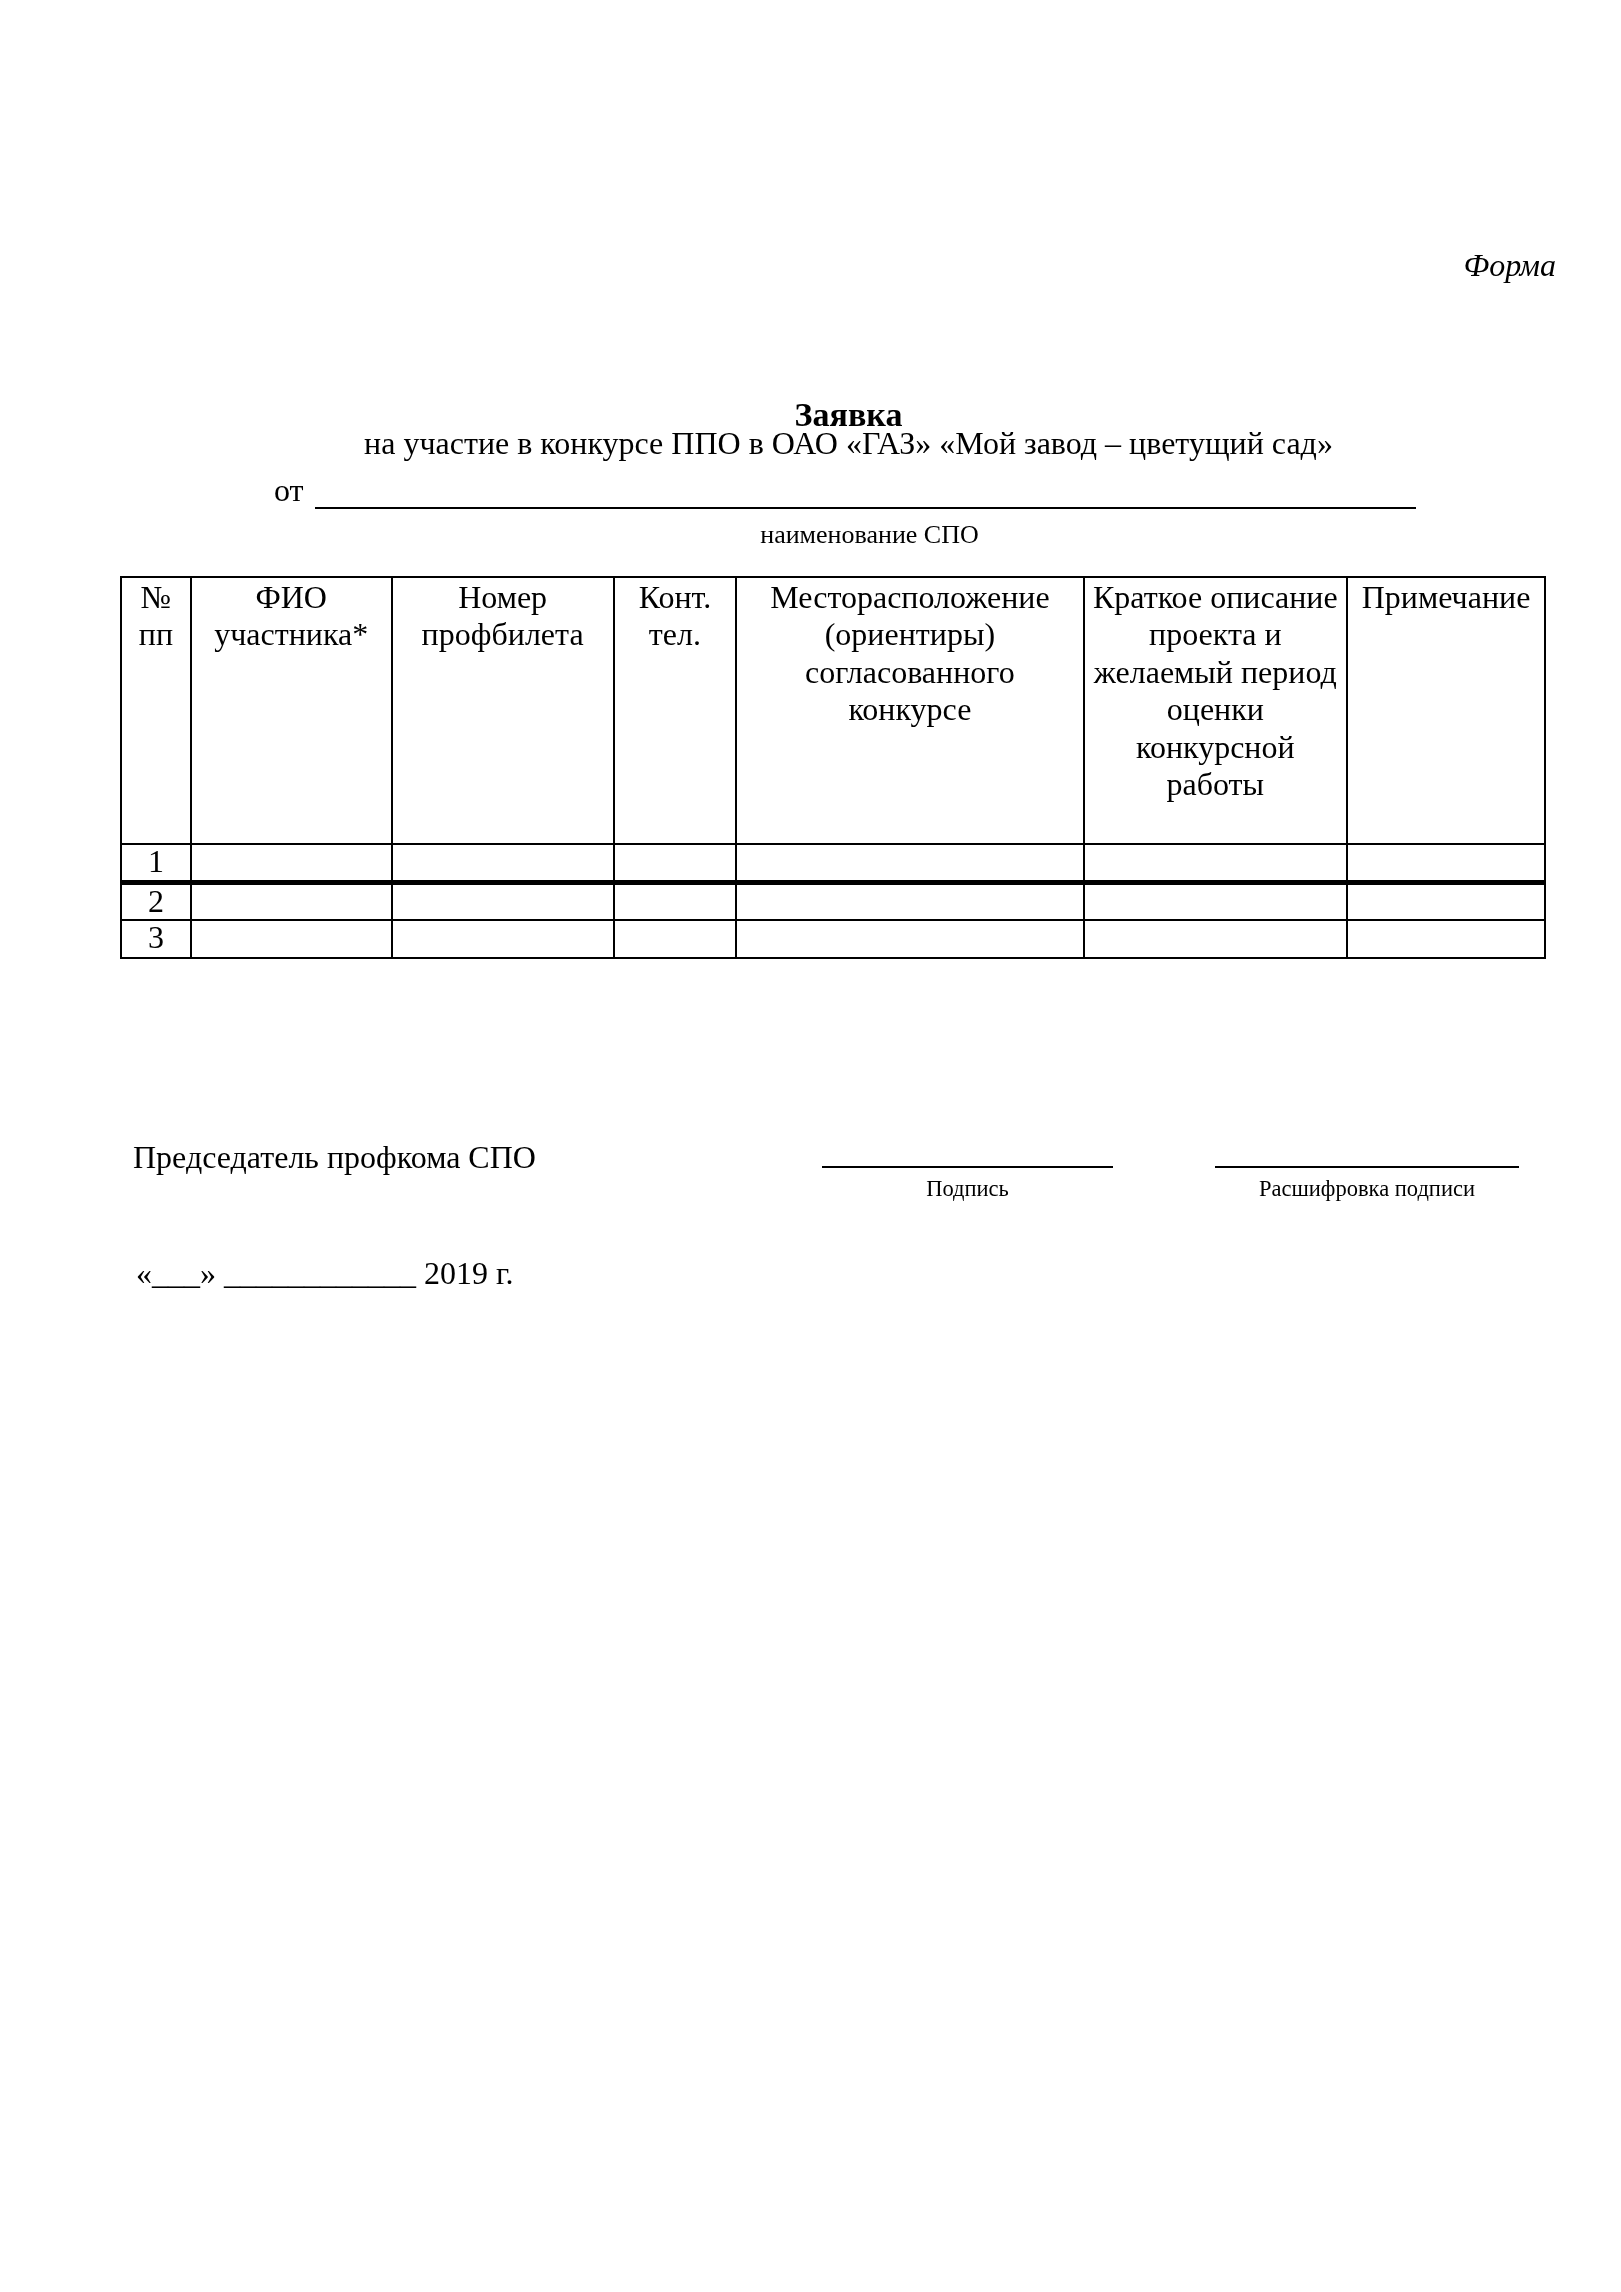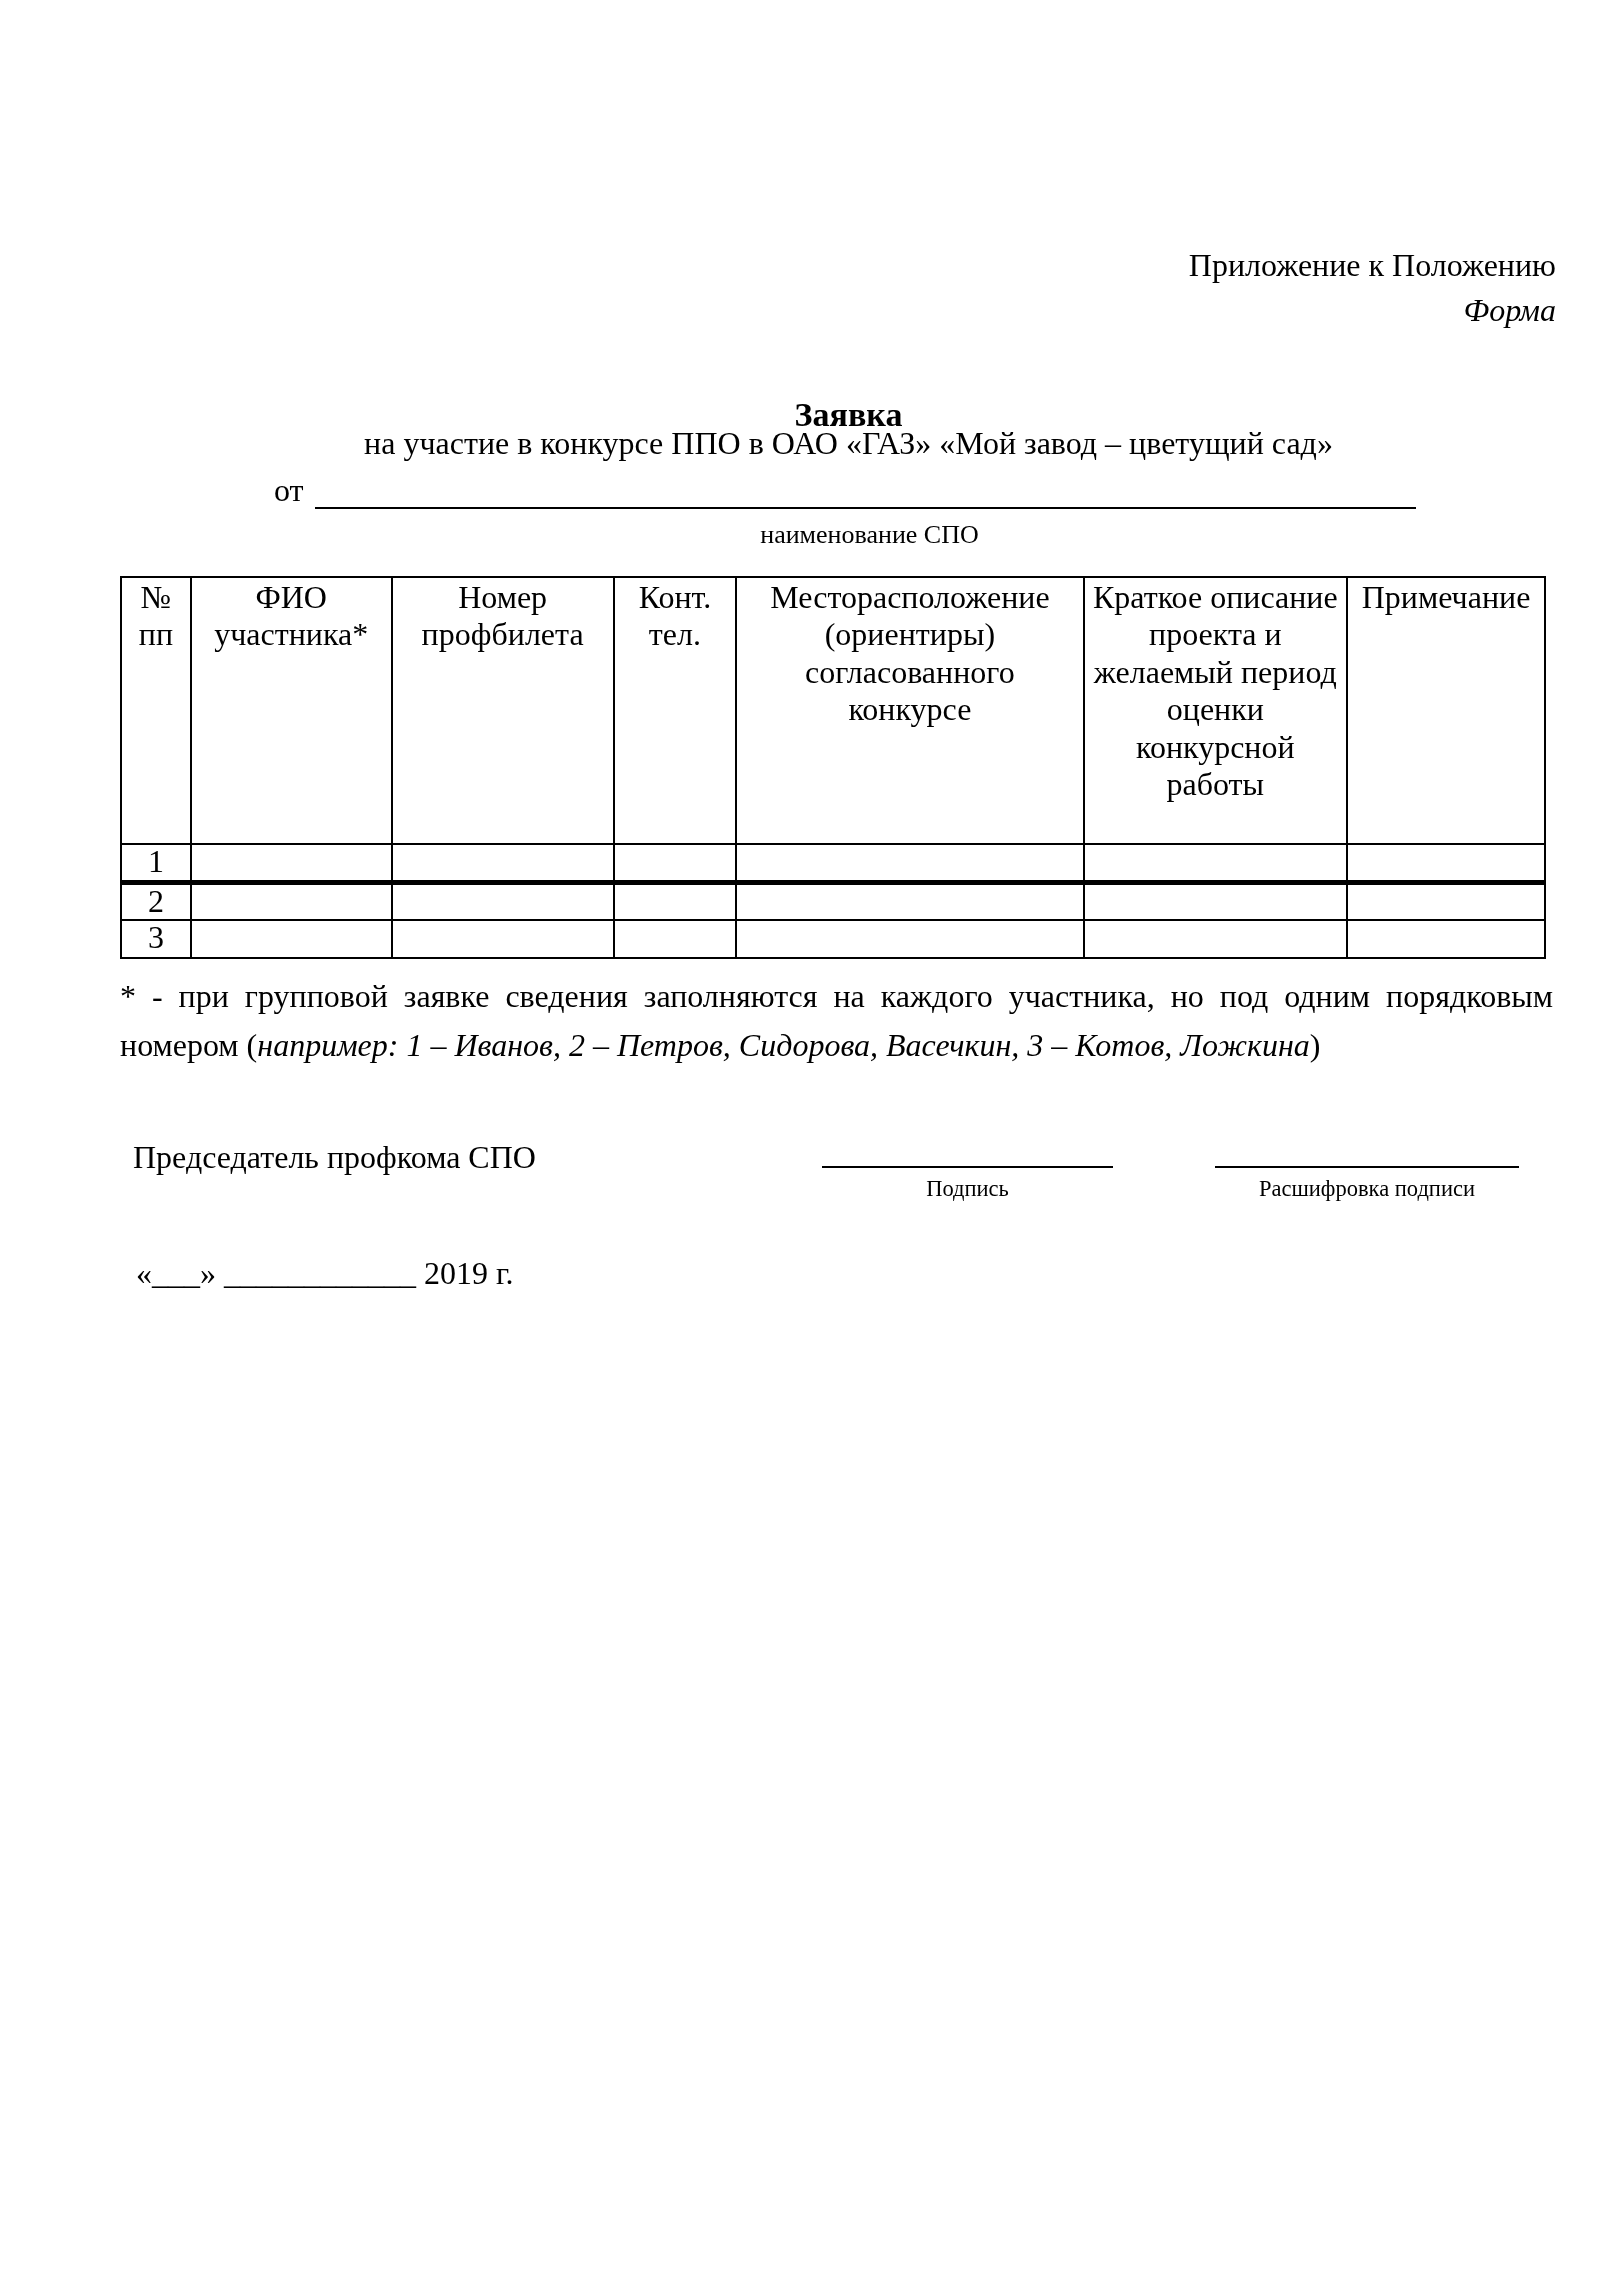--- a/index.html
+++ b/index.html
@@ -119,21 +119,20 @@
 
   
   .date-line { top: 1255px; left: 136px; }
 </style>
 </head>
 <body>
 
 <div class="page">
 
   <div class="abs appendix-block">
-    <div>Приложение к Положению</div>
     <div class="italic">Форма</div>
   </div>
 
   <div class="abs title-line doc-title">Заявка</div>
   <div class="abs from-line">
     <span class="from-label">от</span>
     <span class="blank-line"></span>
   </div>
 
   <div class="abs title-line doc-subtitle">на участие в конкурсе ППО в ОАО «ГАЗ» «Мой завод – цветущий сад»</div>
@@ -184,21 +183,20 @@
         <td></td>
         <td></td>
         <td></td>
         <td></td>
         <td></td>
         <td></td>
       </tr>
     </tbody>
   </table>
 
-  <div class="abs footnote"><span>* - при групповой заявке сведения заполняются на каждого участника, но под одним порядковым номером (</span><span class="italic">например: 1 – Иванов, 2 – Петров, Сидорова, Васечкин, 3 – Котов, Ложкина</span><span>)</span></div>
 
   <div class="abs sig-label">Председатель профкома СПО</div>
   <div class="abs sig-line sig-line-1"></div>
   <div class="abs sig-line sig-line-2"></div>
   <div class="abs sig-caption sig-caption-1">Подпись</div>
   <div class="abs sig-caption sig-caption-2">Расшифровка подписи</div>
 
   <div class="abs date-line">«___» ____________ 2019 г.</div>
 
 </div>

